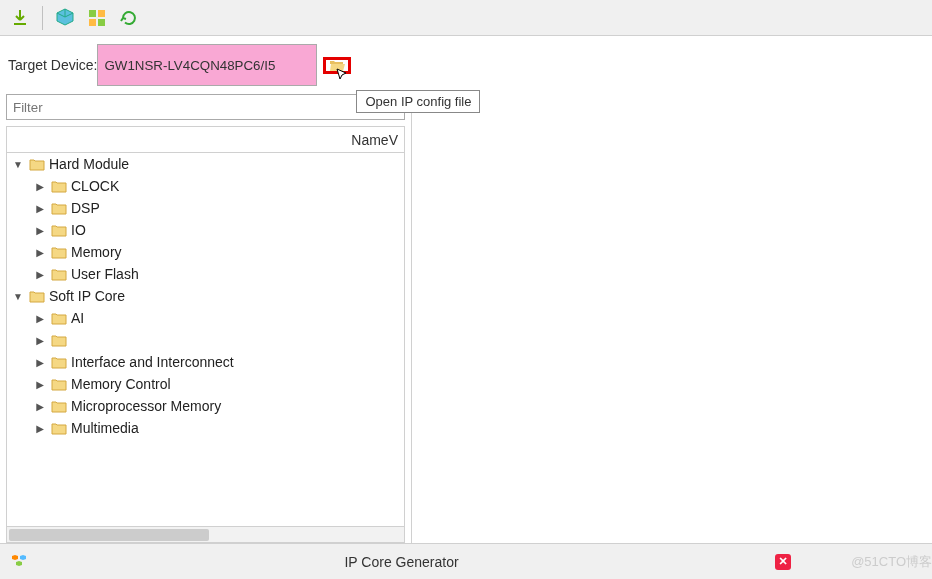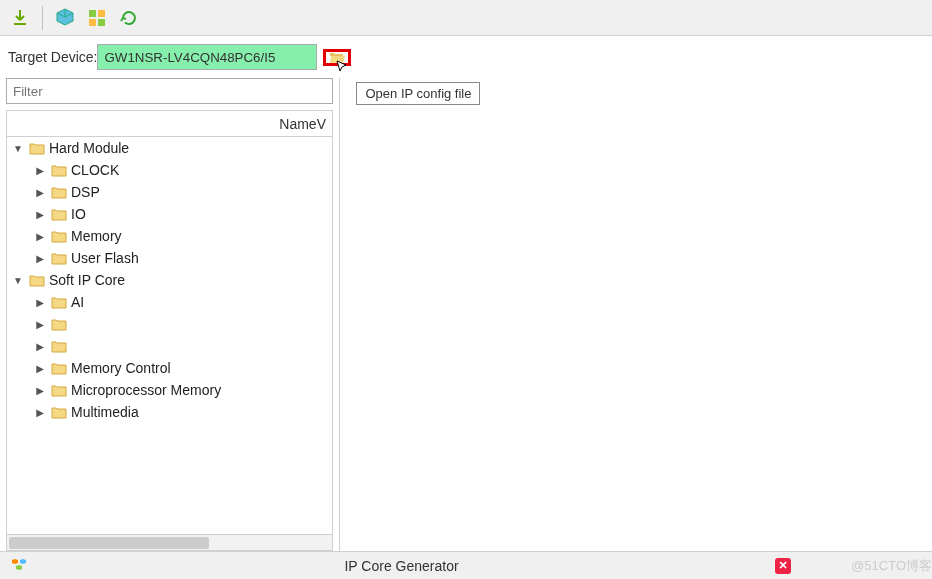--- a/index.html
+++ b/index.html
@@ -2,36 +2,36 @@
 <html><head>
 <meta charset="utf-8">
 <style>
 * { box-sizing: border-box; margin: 0; padding: 0; }
 body { font-family: "Segoe UI", Arial, sans-serif; font-size: 14px; background: #fff; width: 932px; height: 579px; overflow: hidden; display: flex; flex-direction: column; }
 .toolbar { height: 36px; background: #f0f0f0; border-bottom: 1px solid #d0d0d0; display: flex; align-items: center; padding: 0 6px; gap: 4px; }
 .toolbar-divider { width: 1px; height: 24px; background: #c0c0c0; margin: 0 4px; }
 .toolbar-btn { width: 28px; height: 28px; display: flex; align-items: center; justify-content: center; cursor: pointer; }
 .target-row { display: flex; align-items: center; padding: 8px 8px; gap: 0; }
 .target-label { color: #333; }
-.target-input { width: 220px; height: 26px; border: 1px solid #aaa; padding: 0 6px; background: #86efac; color: #333; }
+.target-input { width: 220px; height: 42px; border: 1px solid #aaa; padding: 0 6px; background: #f9a8d4; color: #333; }
 .open-btn { width: 28px; height: 17px; border: 3px solid #e40000; display: flex; align-items: center; justify-content: center; margin-left: 6px; position: relative; cursor: pointer; background: #fff; }
 .tooltip { position: absolute; top: 30px; left: 30px; background: #fff; border: 1px solid #888; padding: 3px 8px; white-space: nowrap; font-size: 13px; color: #333; z-index: 10; }
 .main-area { display: flex; flex: 1; min-height: 0; }
-.left-panel { width: 340px; border-right: 1px solid #d0d0d0; display: flex; flex-direction: column; padding: 0 6px; }
+.left-panel { width: 412px; border-right: 1px solid #d0d0d0; display: flex; flex-direction: column; padding: 0 6px; }
 .filter-input { height: 26px; border: 1px solid #aaa; padding: 0 6px; color: #888; margin-bottom: 6px; }
 .tree-container { flex: 1; border: 1px solid #d0d0d0; overflow: hidden; position: relative; }
 .tree-header { height: 26px; border-bottom: 1px solid #d0d0d0; display: flex; align-items: center; padding: 0 6px; color: #333; justify-content: flex-end; }
 .tree-body { overflow-y: auto; height: calc(100% - 42px); }
 .tree-item { display: flex; align-items: center; height: 22px; cursor: pointer; color: #222; white-space: nowrap; }
 .chevron { width: 14px; display: inline-flex; justify-content: center; color: #555; font-size: 10px; }
 .folder-icon { width: 16px; height: 14px; margin: 0 4px; display: inline-flex; }
 .hscroll { height: 16px; border-top: 1px solid #d0d0d0; background: #f2f2f2; position: absolute; bottom: 0; left: 0; right: 0; display: flex; }
 .hscroll-thumb { width: 200px; height: 12px; background: #cccccc; margin: 2px 0 2px 2px; border-radius: 2px; }
 .right-panel { flex: 1; }
-.status-bar { height: 28px; background: #f0f0f0; border-top: 1px solid #d0d0d0; display: flex; align-items: center; }
+.status-bar { height: 36px; background: #f0f0f0; border-top: 1px solid #d0d0d0; display: flex; align-items: center; }
 .status-icon { margin-left: 10px; }
 .status-title { flex: 1; text-align: center; color: #333; }
 .watermark { color: #ccc; font-size: 13px; }
 .close-badge { width: 16px; height: 16px; background: #e24; border-radius: 3px; margin-left: auto; margin-right: 60px; display: flex; align-items: center; justify-content: center; color: #fff; font-size: 11px; font-weight: bold; cursor: pointer; }
 </style>
 </head>
 <body>
 
 <div class="toolbar">
   <div class="toolbar-btn">
@@ -165,20 +165,21 @@
               </svg>
             </span>
           </div>
           <div class="tree-item" style="padding-left: 26px;">
             <span class="chevron">▶</span>
             <span class="folder-icon">
               <svg width="16" height="14" viewBox="0 0 16 14">
                 <path d="M1 3h4l1 1h9v9H1z" fill="#f5d884" stroke="#d4a840"></path>
               </svg>
             </span>
+            <span>Interface and Interconnect</span>
           </div>
           <div class="tree-item" style="padding-left: 26px;">
             <span class="chevron">▶</span>
             <span class="folder-icon">
               <svg width="16" height="14" viewBox="0 0 16 14">
                 <path d="M1 3h4l1 1h9v9H1z" fill="#f5d884" stroke="#d4a840"></path>
               </svg>
             </span>
             <span>Memory Control</span>
           </div>

